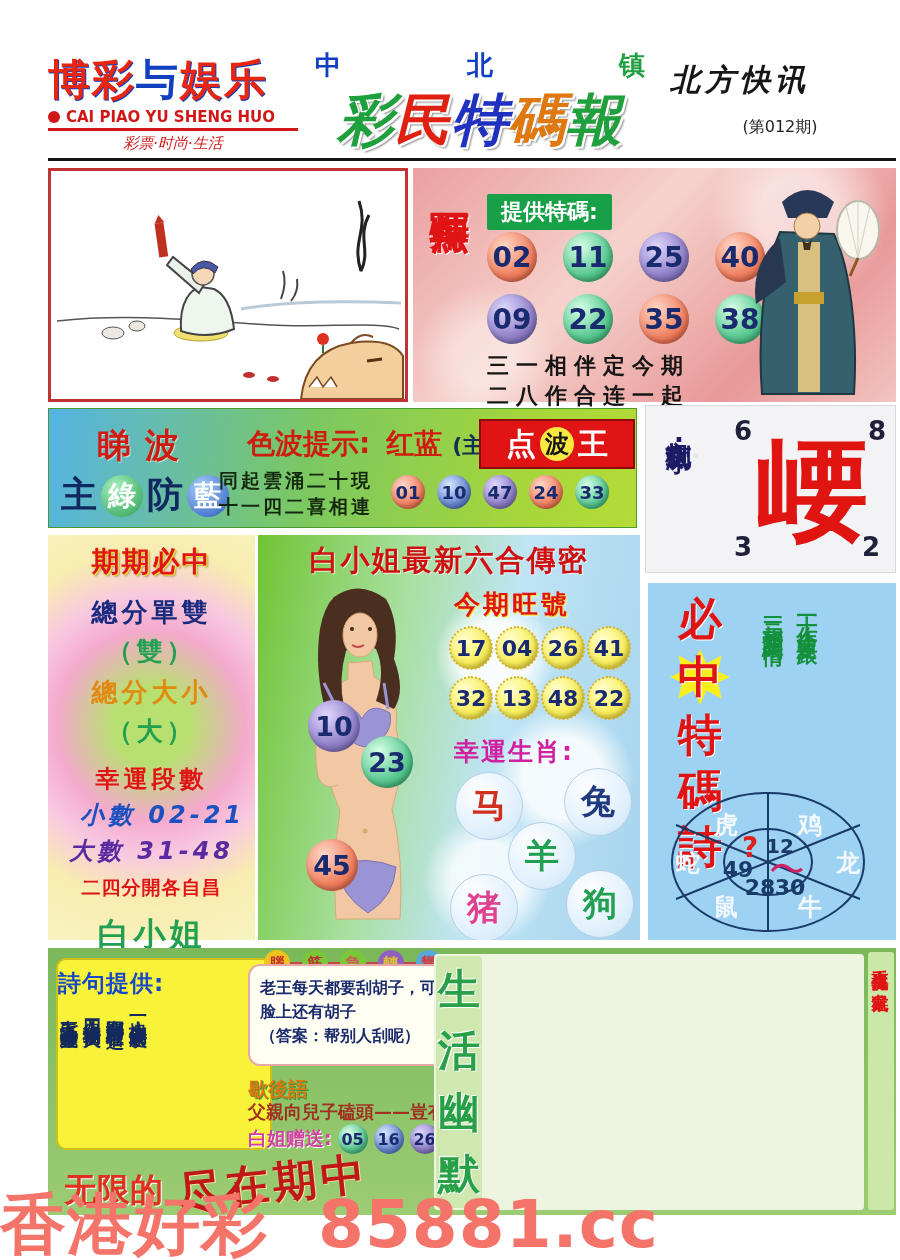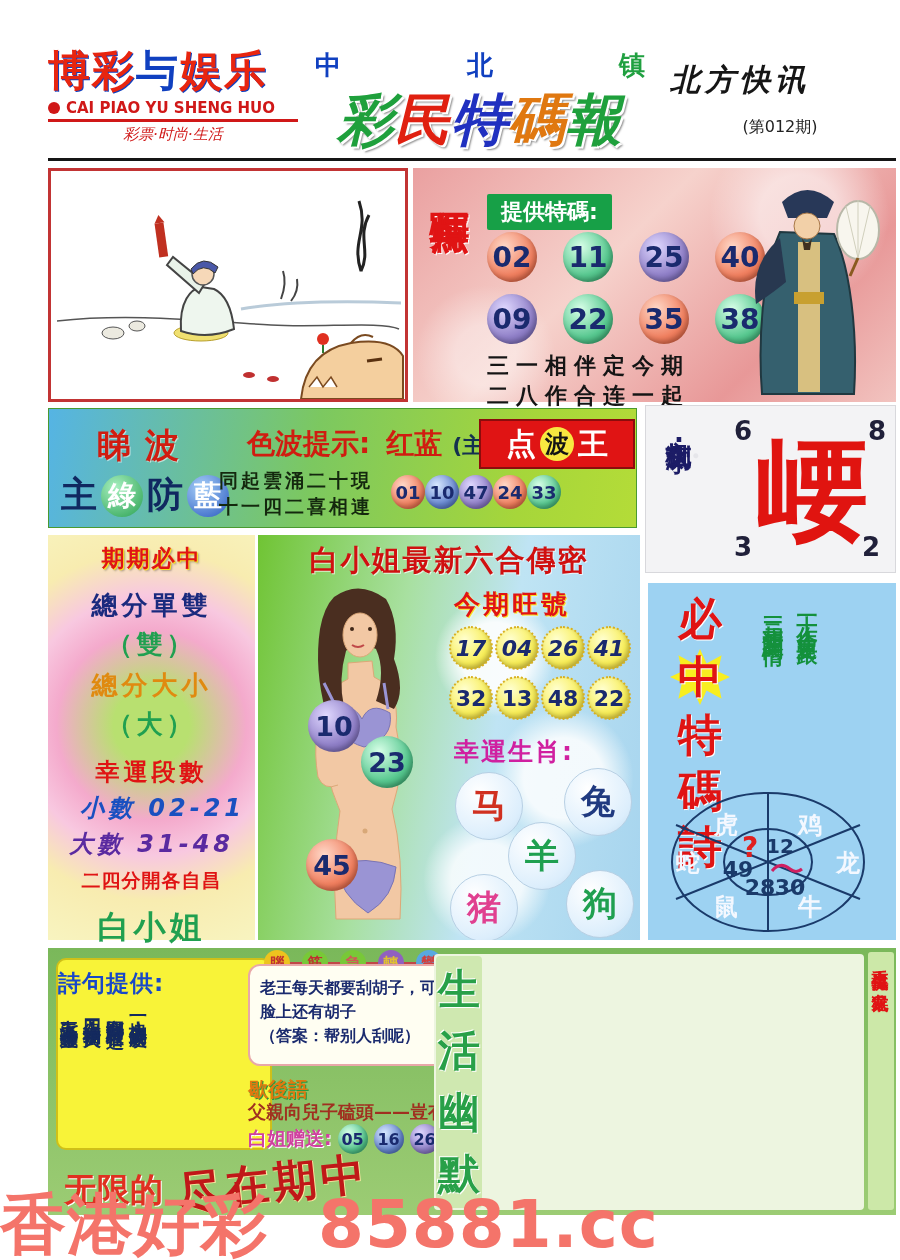--- a/index.html
+++ b/index.html
@@ -71,36 +71,36 @@
   .sw-badge .w{color:#fff;font-size:30px;}
   .sw-badge .y{width:34px;height:34px;border-radius:50%;background:#f8e840;color:#151515;font-size:24px;
                display:inline-flex;align-items:center;justify-content:center;}
   .sw-strat{left:12px;top:62px;display:flex;align-items:center;gap:4px;font-size:36px;font-weight:bold;color:#102860;}
   .sw-strat .circ{width:42px;height:42px;border-radius:50%;color:#fff;font-size:28px;display:inline-flex;
                   align-items:center;justify-content:center;}
   .sw-strat .cg{background:radial-gradient(circle at 35% 30%,#a8f0c0,#28a050);}
   .sw-strat .cb{background:radial-gradient(circle at 35% 30%,#a8d0f8,#2858c0);}
   .sw-poem{left:170px;top:58px;font-size:19px;font-weight:bold;color:#14280e;line-height:26px;
            font-family:"DejaVu Serif",serif;letter-spacing:3px;}
-  .sw-balls{left:342px;top:66px;display:flex;}
+  .sw-balls{left:342px;top:66px;display:flex;gap:12px;}
   .mystic{left:645px;top:405px;width:251px;height:168px;background:#f3f3f5;box-sizing:border-box;
           border:1px solid #d8d8dc;
           background-image:radial-gradient(circle at 20% 30%,#e6e6ea 0 2px,transparent 3px),
                            radial-gradient(circle at 70% 60%,#e2e2e8 0 2px,transparent 3px),
                            radial-gradient(circle at 40% 80%,#ececf0 0 2px,transparent 3px);}
   .mystic-title{left:16px;top:14px;font-size:26px;font-weight:bold;color:#1c1c66;height:146px;letter-spacing:2px;}
   .mystic-glyph{left:92px;top:4px;width:150px;height:158px;font-size:112px;line-height:158px;text-align:center;
                 color:#e01410;font-weight:bold;}
   .mystic-n{font-size:26px;color:#20203a;font-weight:bold;}
 
   
   .surewin{left:48px;top:535px;width:207px;height:405px;
     background:radial-gradient(circle at 50% 47%,#b8e070 0 38px,#f4aacc 95px,#f8c8e0 130px,#f8ecb0 175px,#f8f4c0);
     display:flex;flex-direction:column;align-items:center;}
-  .surewin .t{font-size:23px;font-weight:bold;color:#e01414;margin-top:8px;letter-spacing:2px;
+  .surewin .t{font-size:28px;font-weight:bold;color:#e01414;margin-top:8px;letter-spacing:2px;
               text-shadow:1px 1px 0 #f8e020,2px 2px 2px rgba(0,0,0,.3);}
   .sl{font-weight:bold;letter-spacing:4px;}
   .sl1{color:#1a2a7e;font-size:26px;margin-top:14px;}
   .sl2{color:#20a050;font-size:26px;margin-top:4px;}
   .sl3{color:#e08a10;font-size:26px;margin-top:6px;}
   .sl4{color:#20a050;font-size:26px;margin-top:4px;}
   .sl5{color:#e01414;font-size:24px;margin-top:14px;}
   .slnum{font-size:24px;margin-top:4px;font-style:italic;}
   .sl6{color:#1a50c0;margin-left:22px;} .sl7{color:#5a2aa0;}
   .sl8{color:#e01414;font-size:19px;margin-top:8px;letter-spacing:1px;}
@@ -178,21 +178,21 @@
   .side-strip .vtext{font-size:17px;font-weight:bold;color:#e01414;letter-spacing:1px;margin-top:4px;}
 
   .watermark{left:0px;top:1180px;font-size:66px;font-weight:bold;color:#f4746a;word-spacing:26px;
              letter-spacing:1px;white-space:nowrap;z-index:30;}
 </style>
 </head>
 <body>
 
 <div id="page">
 
-  <div class="abs" style="left:48px;top:43px;">
+  <div class="abs" style="left:48px;top:52px;">
     <div class="brand-title">
       <span class="p1">博彩</span><span class="p2">与</span><span class="p3">娱乐</span>
     </div>
     <div class="brand-sub">
       <span class="brand-bullet"></span>
       <span>CAI PIAO YU SHENG HUO</span>
     </div>
     <div class="brand-tag">彩票·时尚·生活</div>
   </div>
 
@@ -338,21 +338,21 @@
         <circle cx="106" cy="50" r="2" fill="#402818"></circle>
       <path d="M70,132 Q88,122 98,140 Q106,122 126,134 Q130,160 100,168 Q72,160 70,132 Z" fill="#9a94d4" stroke="#7a74b4"></path>
       <path d="M72,128 L60,104 M124,130 L120,104" stroke="#9a94d4" stroke-width="3"></path>
       <path d="M72,286 Q102,276 132,288 Q130,318 104,334 Q76,316 72,286 Z" fill="#9a94d4" stroke="#7a74b4"></path>
       <circle cx="101" cy="252" r="2.5" fill="#d8a878"></circle>
     </svg>
     <span class="abs ball purple b52" style="left:50px;top:165px;">10</span>
     <span class="abs ball green b52" style="left:103px;top:201px;">23</span>
     <span class="abs ball red b52" style="left:48px;top:304px;">45</span>
     <div class="abs hot-label">今期旺號</div>
-    <div class="abs hot-row" style="left:192px;top:92px;font-style:italic;">
+    <div class="abs hot-row" style="left:192px;top:92px;">
       <span class="ball yellow b42">17</span>
       <span class="ball yellow b42">04</span>
       <span class="ball yellow b42">26</span>
       <span class="ball yellow b42">41</span>
     </div>
     <div class="abs hot-row" style="left:192px;top:142px;">
       <span class="ball yellow b42">32</span>
       <span class="ball yellow b42">13</span>
       <span class="ball yellow b42">48</span>
       <span class="ball yellow b42">22</span>

